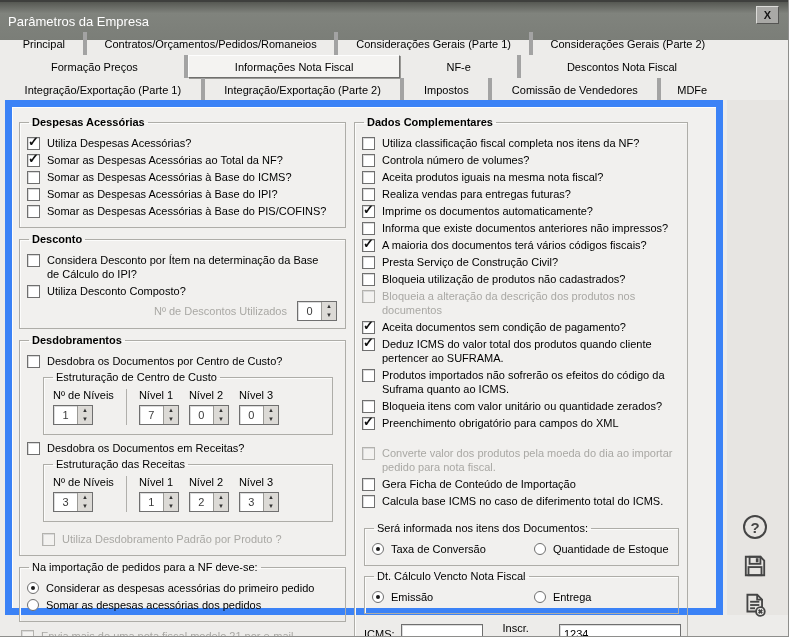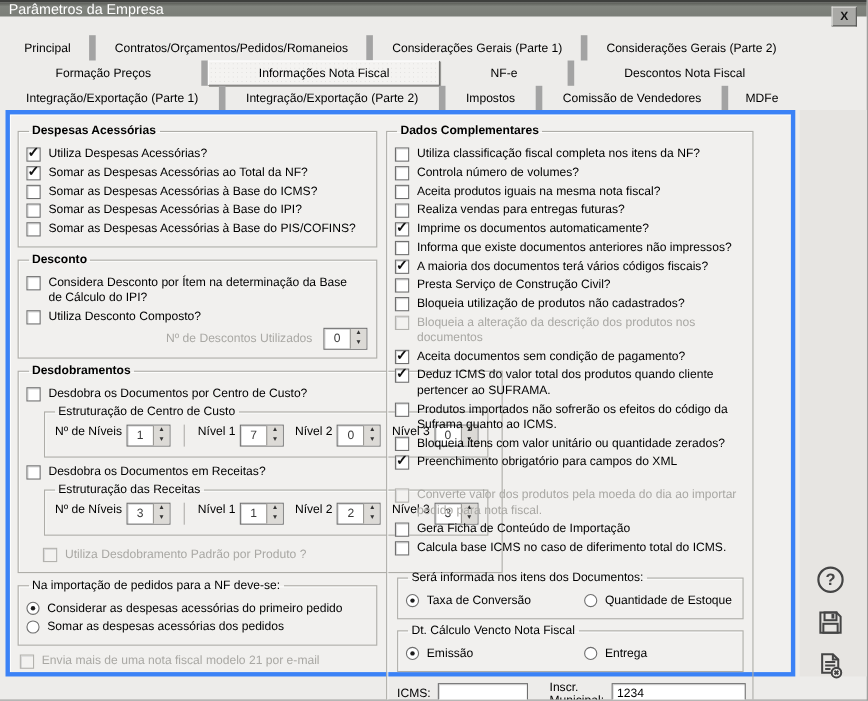--- a/index.html
+++ b/index.html
@@ -1,42 +1,42 @@
 <!DOCTYPE html>
 <html><head>
 <meta charset="utf-8">
 <style>
   * { box-sizing: border-box; margin: 0; padding: 0; }
   html,body { background:#d9d9d9; }
   body { font-family:"Liberation Sans", sans-serif; }
   .window { position:relative; width:789px; height:637px; background:#edecea; overflow:hidden;
             border-right:1px solid #8e8e8c; border-bottom:1px solid #8e8e8c; font-size:11px; color:#000; }
   
-  .titlebar { position:absolute; top:0; left:0; right:0; height:15px;
+  .titlebar { position:absolute; top:0; left:0; right:0; height:40px;
               background:linear-gradient(#565853, #80837d 30%, #7b7e78);
               border-top:2px solid #3e3f3d; display:flex; align-items:center; padding:0 8px;
               color:#fff; font-size:13px; }
   .close-btn { position:absolute; top:6px; right:9px; width:23px; height:18px;
                background:#a9a9a6; border:1px solid; border-color:#dcdcd9 #555553 #555553 #dcdcd9;
                display:flex; align-items:center; justify-content:center;
                font-weight:bold; font-size:11px; color:#151515; cursor:default; }
   
   .tabstrip { position:absolute; top:32px; left:5px; width:718px; }
   .tabrow { display:flex; height:23px; align-items:stretch; }
   .tab { flex:1 1 auto; display:flex; align-items:center; justify-content:center;
-         white-space:nowrap; padding:0 12px; border-right:6px solid #a3a3a3; cursor:default; }
+         white-space:nowrap; padding:0 12px; border-right:4px solid #a3a3a3; cursor:default; }
   .tab:last-child { border-right:none; }
   .tab.selected { background:#f4f3f1;
          background-image:radial-gradient(#dddcda 9%, transparent 10%);
          background-size:4px 4px;
          border:1px solid; border-color:#fdfdfd #6f6f6d #6f6f6d #fdfdfd;
          box-shadow:1px 1px 0 #9a9996; }
   
   .content { position:absolute; top:100px; left:5px; width:718px; height:515px;
-             background:#f1f0ee; border:4px solid #3b82f6; box-shadow:inset 1px 1px 0 #fdfdfc; }
+             background:#f1f0ee; border:7px solid #3b82f6; box-shadow:inset 1px 1px 0 #fdfdfc; }
   .rightstrip { position:absolute; top:100px; left:727px; width:62px; height:515px; background:#e7e5e2; }
   .col-left  { position:absolute; left:7px;  top:9px; width:327px; }
   .col-right { position:absolute; left:342px; top:9px; width:334px; }
   
   fieldset { border:1px solid #aeada8; box-shadow:inset 1px 1px 0 #fcfcfb; position:relative;
              padding:5px 6px 6px 7px; margin-bottom:5px; }
   legend { padding:0 3px; margin-left:2px; font-weight:bold; }
   fieldset.sub legend, fieldset.plain legend { font-weight:normal; }
   
   .row { display:flex; align-items:flex-start; gap:7px; margin:3px 0; line-height:14px; }
@@ -51,21 +51,21 @@
                      border-radius:50%; background:#1c1c1c; }
   .lbl { cursor:default; }
   
   .spin { display:inline-flex; width:40px; height:20px; background:#fff;
           border:1px solid #6f6f6f; box-shadow:inset 1px 1px 0 #dcdcdc; }
   .spin .v { flex:1; text-align:center; padding-top:3px; color:#3a3a3a; }
   .spin .btns { width:15px; display:flex; flex-direction:column; border-left:1px solid #9b9a96; background:#dcdad6; }
   .spin .btns span { flex:1; font-size:6px; line-height:8px; text-align:center; color:#333; cursor:default; }
   
   .estr-row { display:flex; align-items:flex-end; gap:10px; padding:1px 2px 3px 2px; }
-  .estr-col { display:flex; flex-direction:row; gap:4px; align-items:flex-start; }
+  .estr-col { display:flex; flex-direction:column; gap:4px; align-items:flex-start; }
   .estr-col .hdr { white-space:nowrap; }
   .vsep { width:1px; align-self:stretch; background:#b0afab; margin:0 2px; }
   
   .inputbox { height:20px; background:#fff; border:1px solid #6f6f6f; box-shadow:inset 1px 1px 0 #dcdcdc;
               font-family:"Liberation Sans",sans-serif; font-size:11px; padding:2px 4px; }
   .gap-top { margin-top:16px; }
   .gap-top-sm { margin-top:10px;padding-left:15px; }
   
   .cnae-row { display:flex; align-items:center; gap:6px; margin:8px 0 2px 2px; }
   

